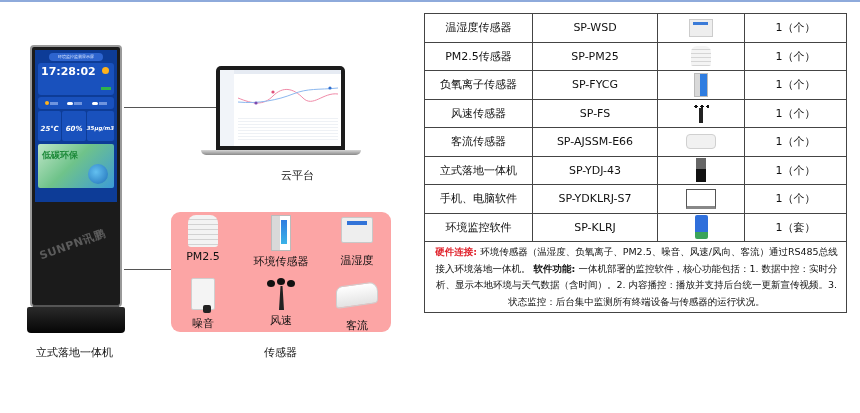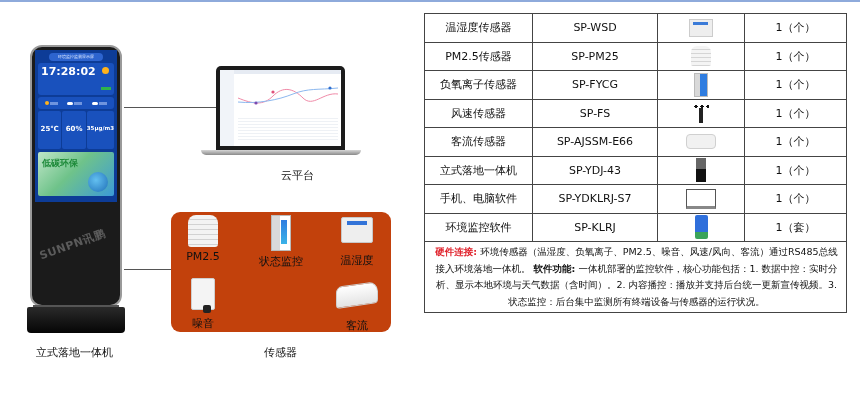--- a/index.html
+++ b/index.html
@@ -1,53 +1,53 @@
 <!DOCTYPE html>
 <html><head>
 <meta charset="utf-8">
 <style>
   html,body{margin:0;padding:0;}
   body{width:860px;height:413px;background:#ffffff;position:relative;overflow:hidden;
        font-family:"DejaVu Sans","Liberation Sans",sans-serif;color:#111;}
   .topline{position:absolute;left:0;top:0;width:860px;height:2px;background:#8eaadb;}
   
-  .kiosk{position:absolute;left:30px;top:45px;width:92px;height:262px;background:#1b1b1b;border:2px solid #9a9a9a;border-radius:12px;box-sizing:border-box;}
+  .kiosk{position:absolute;left:30px;top:45px;width:92px;height:262px;background:#1b1b1b;border:2px solid #9a9a9a;border-radius:4px;box-sizing:border-box;}
   .kiosk-screen{position:absolute;left:3px;top:3px;width:82px;height:152px;background:#0d3c97;overflow:hidden;}
   .k-head{margin:3px 14px 2px;height:8px;border-radius:4px;background:#2d64cf;color:#dfe9ff;font-size:4px;text-align:center;line-height:8px;}
   .k-card{margin:2px 3px;background:#1951bd;border-radius:3px;position:relative;}
   .k-time{color:#fff;font-size:11px;font-weight:bold;padding:2px 3px 0;}
   .k-sub{color:#cfe0ff;font-size:3px;padding:0 3px;}
   .k-sun{position:absolute;right:5px;top:4px;width:7px;height:7px;border-radius:50%;background:#ffb21c;}
   .k-badge{position:absolute;right:3px;top:24px;width:10px;height:3px;background:#2eb34c;}
   .k-row{display:flex;justify-content:space-around;padding:4px 2px;}
   .k-w{display:flex;align-items:center;gap:1px;}
   .k-dot{width:4px;height:4px;border-radius:50%;background:#ffb21c;}
   .k-cloud{width:6px;height:3px;border-radius:2px;background:#fff;}
   .k-mini{width:8px;height:3px;background:#6f94de;}
   .k-metrics{display:flex;margin:2px 3px;gap:1px;}
-  .k-m{flex:1;background:#1951bd;border-radius:2px;height:38px;text-align:center;color:#fff;font-size:7px;font-weight:bold;padding-top:14px;box-sizing:border-box;}
+  .k-m{flex:1;background:#1951bd;border-radius:2px;height:30px;text-align:center;color:#fff;font-size:7px;font-weight:bold;padding-top:14px;box-sizing:border-box;font-style:italic;}
   .k-banner{margin:3px;height:44px;border-radius:2px;background:linear-gradient(135deg,#bfe6c8 0%,#6fc38a 45%,#3c9bd8 100%);position:relative;}
   .k-banner-t{position:absolute;left:4px;top:5px;font-size:9px;font-weight:bold;color:#1e8a3a;}
   .k-globe{position:absolute;right:6px;bottom:4px;width:20px;height:20px;border-radius:50%;background:radial-gradient(circle at 40% 40%,#63c0f0,#1f6fb8);}
   .k-watermark{position:absolute;left:6px;top:190px;transform:rotate(-20deg);color:#6b6b6b;font-size:11px;font-weight:bold;letter-spacing:0.5px;opacity:.8;}
   .kiosk-base{position:absolute;left:27px;top:307px;width:98px;height:26px;background:linear-gradient(#2a2a2a,#050505);border-radius:2px 2px 4px 4px;}
   .kiosk-neck{position:absolute;left:33px;top:305px;width:86px;height:4px;background:#555;}
   .lbl{position:absolute;font-size:11px;color:#111;white-space:nowrap;}
   .line-h{position:absolute;height:1px;background:#555;}
   
   .laptop-lid{position:absolute;left:216px;top:66px;width:129px;height:84px;background:#1b1b1b;border-radius:5px 5px 0 0;}
   .laptop-screen{position:absolute;left:4px;top:4px;right:4px;bottom:4px;background:#fff;overflow:hidden;}
   .lp-side{position:absolute;left:0;top:0;width:14px;height:100%;background:#f1f4f9;}
   .lp-top{position:absolute;left:0;top:0;width:100%;height:4px;background:#e6ebf3;}
   .lp-logo{position:absolute;left:1px;top:1px;width:3px;height:2px;background:#e84b3c;}
   .lp-chart{position:absolute;left:18px;top:12px;width:100px;height:28px;}
   .lp-table{position:absolute;left:18px;top:46px;width:100px;height:26px;background:repeating-linear-gradient(#fff 0 2px,#eef1f5 2px 3px);}
   .laptop-base{position:absolute;left:201px;top:150px;width:160px;height:5px;background:linear-gradient(#d6d6d6,#8a8a8a);border-radius:0 0 8px 8px;}
   
-  .sensors{position:absolute;left:171px;top:212px;width:220px;height:120px;background:#c2410c;border-radius:9px;}
+  .sensors{position:absolute;left:171px;top:212px;width:220px;height:120px;background:#fca5a5;border-radius:9px;}
   .s-item{position:absolute;width:60px;text-align:center;font-size:11px;color:#111;}
   .s-img{margin:0 auto 3px;position:relative;}
   .img-pm{width:30px;height:32px;background:repeating-linear-gradient(#f3f3f3 0 4px,#d2d2d2 4px 5px);border-radius:8px 8px 3px 3px;}
   .img-ion{width:18px;height:34px;background:linear-gradient(90deg,#d9d9d9 0 45%,#fff 45%);border:1px solid #bbb;}
   .img-ion::after{content:"";position:absolute;right:3px;top:4px;width:6px;height:24px;background:linear-gradient(#2f7de0,#3bb3e8);}
   .img-th{width:30px;height:24px;background:#eeeeee;border:1px solid #c8c8c8;border-radius:2px;}
   .img-th::after{content:"";position:absolute;left:5px;top:3px;width:20px;height:4px;background:#3273d8;}
   .img-noise{width:22px;height:30px;background:#f4f4f4;border:1px solid #cfcfcf;border-radius:2px;}
   .img-noise::after{content:"";position:absolute;right:3px;bottom:-4px;width:8px;height:8px;background:#222;border-radius:2px;}
   .img-wind{width:30px;height:32px;}
@@ -144,29 +144,38 @@
 <div class="laptop-base"></div>
 <div class="lbl" style="left:281px;top:168px">云平台</div>
 
 <div class="sensors">
   <div class="s-item" style="left:2px;top:3px">
     <div class="s-img img-pm"></div>
     <span>PM2.5</span>
   </div>
   <div class="s-item" style="left:80px;top:3px">
     <div class="s-img img-ion"></div>
-    <span>状态监控</span>
+    <span>环境传感器</span>
   </div>
   <div class="s-item" style="left:156px;top:5px">
     <div class="s-img img-th" style="margin-bottom:10px"></div>
     <span>温湿度</span>
   </div>
   <div class="s-item" style="left:2px;top:66px">
     <div class="s-img img-noise" style="margin-bottom:6px"></div>
     <span>噪音</span>
+  </div>
+  <div class="s-item" style="left:80px;top:66px">
+    <div class="s-img img-wind">
+      <span class="pole"></span>
+        <span class="cup" style="left:1px"></span>
+        <span class="cup" style="left:11px;top:0"></span>
+        <span class="cup" style="left:21px"></span>
+    </div>
+    <span>风速</span>
   </div>
   <div class="s-item" style="left:156px;top:72px">
     <div class="s-img img-flow" style="margin-bottom:12px"></div>
     <span>客流</span>
   </div>
 </div>
 <div class="lbl" style="left:264px;top:345px">传感器</div>
 
 <table class="plan">
   <colgroup>

